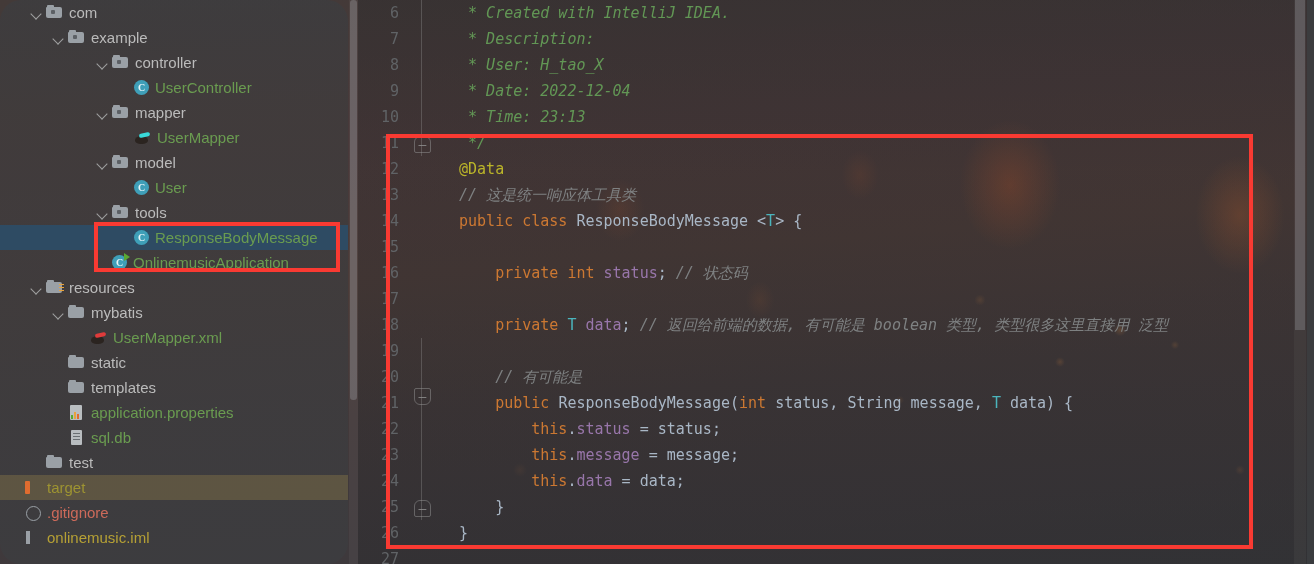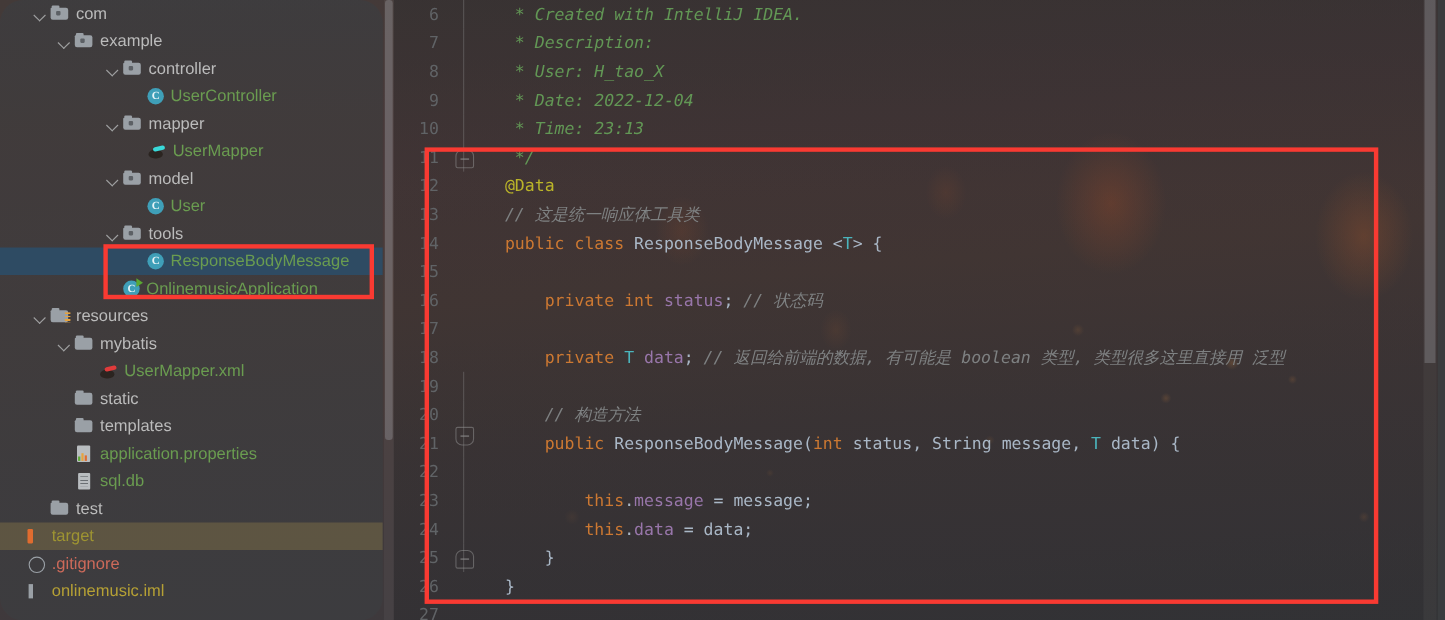--- a/index.html
+++ b/index.html
@@ -467,30 +467,31 @@
         <span class="ctext"><span class="t-kw">     private </span><span class="t-type">T </span><span class="t-field">data</span><span class="t-plain">; </span><span class="t-cmt">// 返回给前端的数据, 有可能是 boolean 类型, 类型很多这里直接用 泛型</span></span>
       </div>
       <div class="code-line">
         <span class="lnum">19</span>
         <span class="fold bar"></span>
         <span class="ctext"><span class="t-plain"></span></span>
       </div>
       <div class="code-line">
         <span class="lnum">20</span>
         <span class="fold bar"></span>
-        <span class="ctext"><span class="t-cmt">     // 构造方法</span></span>
+        <span class="ctext"><span class="t-cmt">     // 有可能是</span></span>
       </div>
       <div class="code-line">
         <span class="lnum">21</span>
         <span class="fold bar top"></span>
         <span class="ctext"><span class="t-kw">     public </span><span class="t-cls">ResponseBodyMessage(</span><span class="t-kw">int </span><span class="t-plain">status, </span><span class="t-cls">String </span><span class="t-plain">message, </span><span class="t-type">T </span><span class="t-plain">data) {</span></span>
       </div>
       <div class="code-line">
         <span class="lnum">22</span>
         <span class="fold bar"></span>
+        <span class="ctext"><span class="t-kw">         this</span><span class="t-plain">.</span><span class="t-field">status</span><span class="t-plain"> = status;</span></span>
       </div>
       <div class="code-line">
         <span class="lnum">23</span>
         <span class="fold bar"></span>
         <span class="ctext"><span class="t-kw">         this</span><span class="t-plain">.</span><span class="t-field">message</span><span class="t-plain"> = message;</span></span>
       </div>
       <div class="code-line">
         <span class="lnum">24</span>
         <span class="fold bar"></span>
         <span class="ctext"><span class="t-kw">         this</span><span class="t-plain">.</span><span class="t-field">data</span><span class="t-plain"> = data;</span></span>

